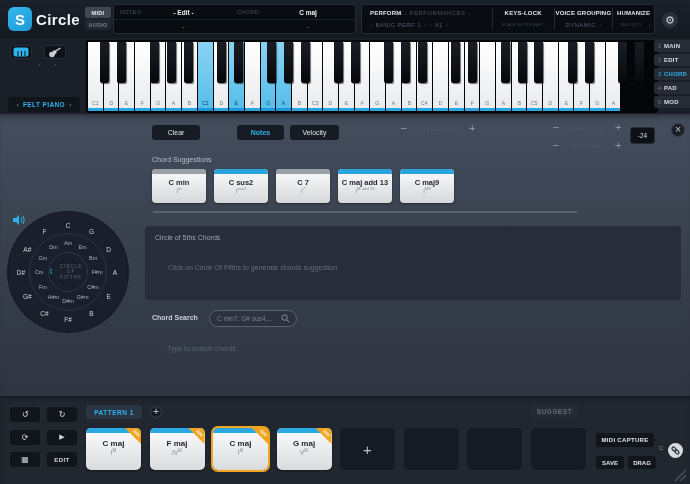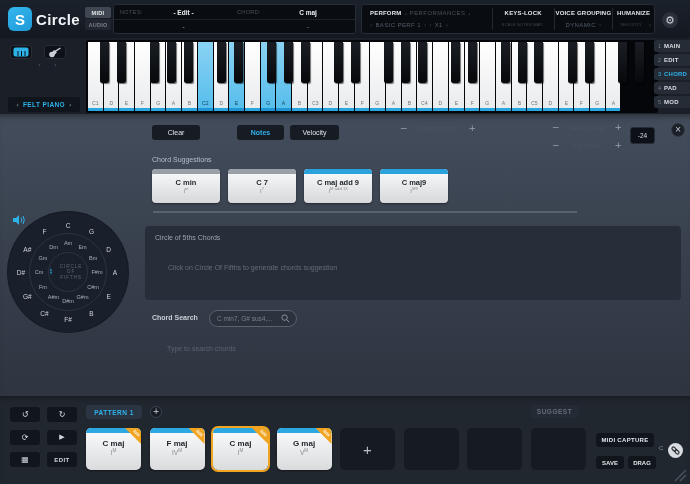--- a/index.html
+++ b/index.html
@@ -98,21 +98,21 @@
   .step-btn{color:#9aa1ab;font-size:9px;line-height:1;}
   .step-label{color:#4d5560;font-size:6px;letter-spacing:.6px;}
   .transpose{position:absolute;left:630px;top:13px;width:25px;height:17px;background:#0d1117;
              border:1px solid #262d37;border-radius:3px;color:#d5dae0;font-size:6.5px;
              display:flex;align-items:center;justify-content:center;}
   .close-x{position:absolute;left:671px;top:9px;width:14px;height:14px;border-radius:50%;
            background:#1b2028;border:1px solid #343b46;display:flex;align-items:center;justify-content:center;}
   .close-x span{color:#c8cdd3;font-size:8px;line-height:1;}
   .sug-title{position:absolute;left:152px;top:42px;font-size:7px;color:#b7bec7;}
   .sug-row{position:absolute;left:152px;top:55px;display:flex;gap:8px;}
-  .sug-card{position:relative;width:68px;height:34px;border-radius:4px;overflow:hidden;
+  .sug-card{position:relative;width:54px;height:34px;border-radius:4px;overflow:hidden;
             background:linear-gradient(180deg,#fbfbfc,#d6d8da);box-shadow:0 1px 2px rgba(0,0,0,.4);}
   .card-strip{height:4.5px;background:#9aa0a8;}
   .card-strip.accent{background:#2aa3dd;}
   .card-name{margin-top:4px;text-align:center;font-size:7.5px;font-weight:bold;color:#23282e;white-space:nowrap;}
   .card-numeral{margin-top:1px;text-align:center;font-size:6px;color:#878d94;}
   sup{font-size:.7em;line-height:0;}
   .sug-scroll{position:absolute;left:153px;top:97px;width:424px;height:2px;background:#5a6270;}
   .speaker{position:absolute;left:12px;top:98px;}
   .cof{position:absolute;left:8px;top:98px;width:120px;height:120px;}
   .cof-disc{position:absolute;inset:0;border-radius:50%;background:#1a202b;box-shadow:0 0 0 1px #141923;}
@@ -461,27 +461,32 @@
     </div>
 
     <div class="sug-title">Chord Suggestions</div>
     <div class="sug-row">
         <div class="sug-card">
           <div class="card-strip"></div>
           <div class="card-name">C min</div>
           <div class="card-numeral"><span>I</span><sup>m</sup></div>
         </div>
         <div class="sug-card">
+          <div class="card-strip accent"></div>
+          <div class="card-name">C sus2</div>
+          <div class="card-numeral"><span>I</span><sup>sus2</sup></div>
+        </div>
+        <div class="sug-card">
           <div class="card-strip"></div>
           <div class="card-name">C 7</div>
           <div class="card-numeral"><span>I</span><sup>7</sup></div>
         </div>
         <div class="sug-card">
           <div class="card-strip accent"></div>
-          <div class="card-name">C maj add 9</div>
+          <div class="card-name">C maj add 13</div>
           <div class="card-numeral"><span>I</span><sup>M add 13</sup></div>
         </div>
         <div class="sug-card">
           <div class="card-strip accent"></div>
           <div class="card-name">C maj9</div>
           <div class="card-numeral"><span>I</span><sup>M9</sup></div>
         </div>
       </div>
     <div class="sug-scroll"></div>
 

